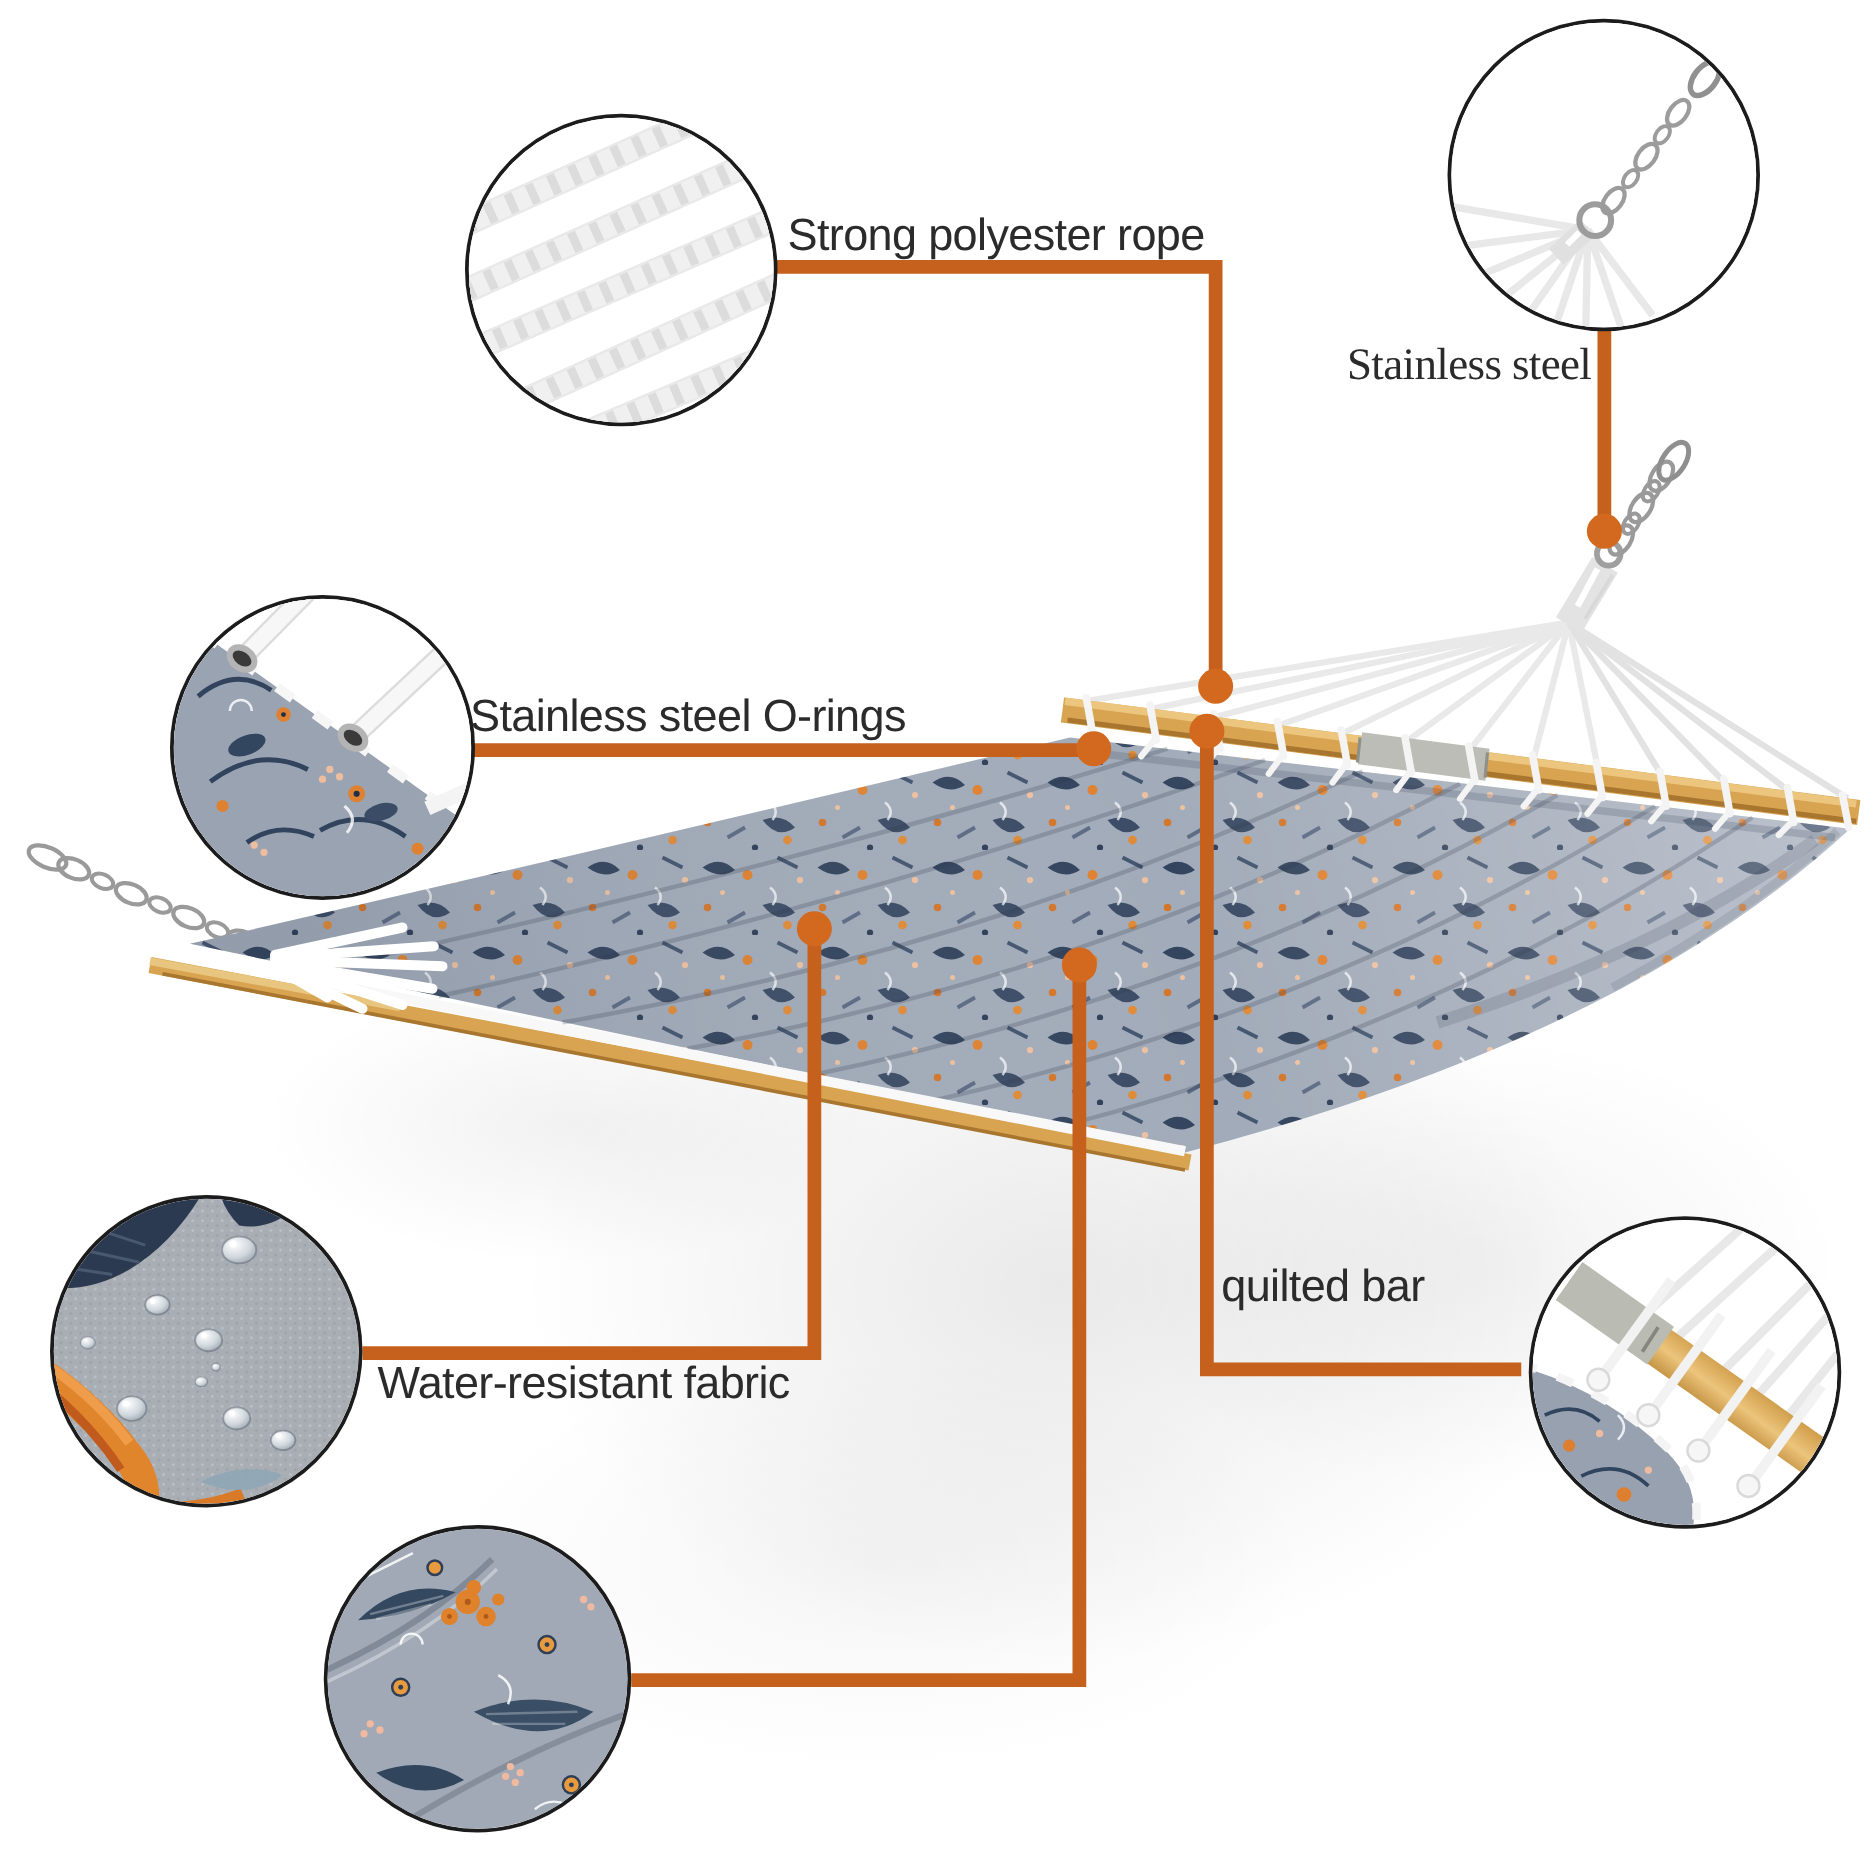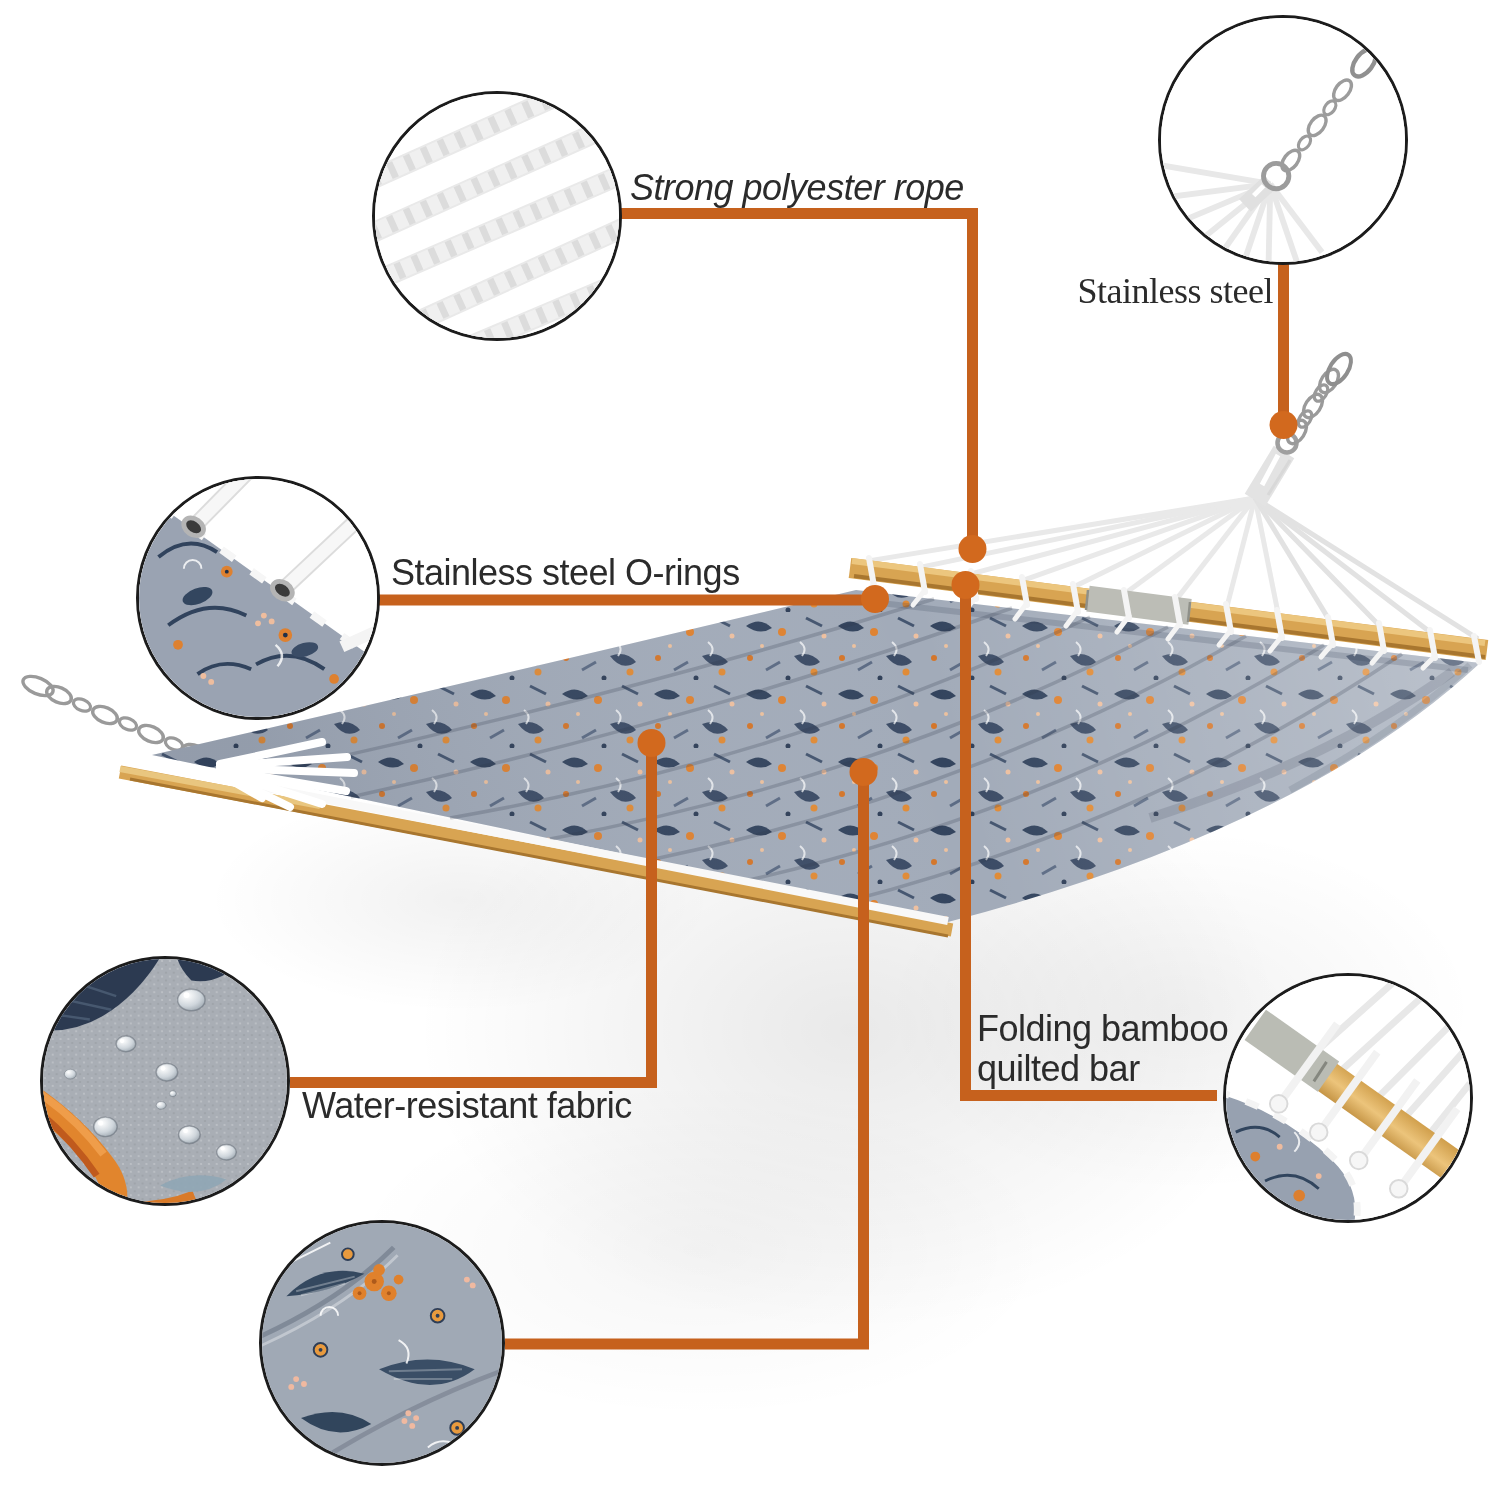--- a/index.html
+++ b/index.html
@@ -443,29 +443,28 @@
       </g>
       <g>
         <circle cx="54" cy="131" r="9" fill="#F6F6F6" stroke="#D9D9D9" stroke-width="2"></circle>
         <circle cx="95" cy="160" r="9" fill="#F6F6F6" stroke="#D9D9D9" stroke-width="2"></circle>
         <circle cx="136" cy="189" r="9" fill="#F6F6F6" stroke="#D9D9D9" stroke-width="2"></circle>
         <circle cx="177" cy="218" r="9" fill="#F6F6F6" stroke="#D9D9D9" stroke-width="2"></circle>
       </g>
     </svg>
   </div>
 
-  <div class="callout-label" style="left:630px;top:168px;font-style:italic;">Strong polyester rope</div>
+  <div class="callout-label" style="left:630px;top:168px;">Strong polyester rope</div>
 
   <div class="callout-label align-right" style="left:973px;top:271px;width:300px;font-family:Liberation Serif, serif;">
     <div>Stainless steel</div>
   </div>
 
-  <div class="callout-label" style="left:391px;top:553px;">Stainless steel O-rings</div>
+  <div class="callout-label" style="left:376px;top:553px;">Stainless steel O-rings</div>
 
   <div class="callout-label" style="left:302px;top:1086px;">Water-resistant fabric</div>
 
   <div class="callout-label" style="left:977px;top:1009px;">
-    <div>Folding bamboo</div>
     <div>quilted bar</div>
   </div>
 
 
 </div>
 
 </body></html>

